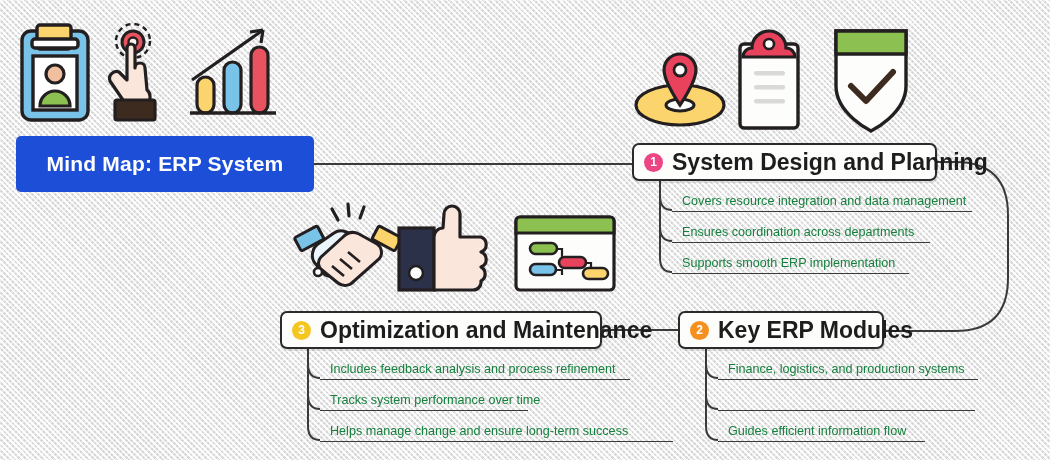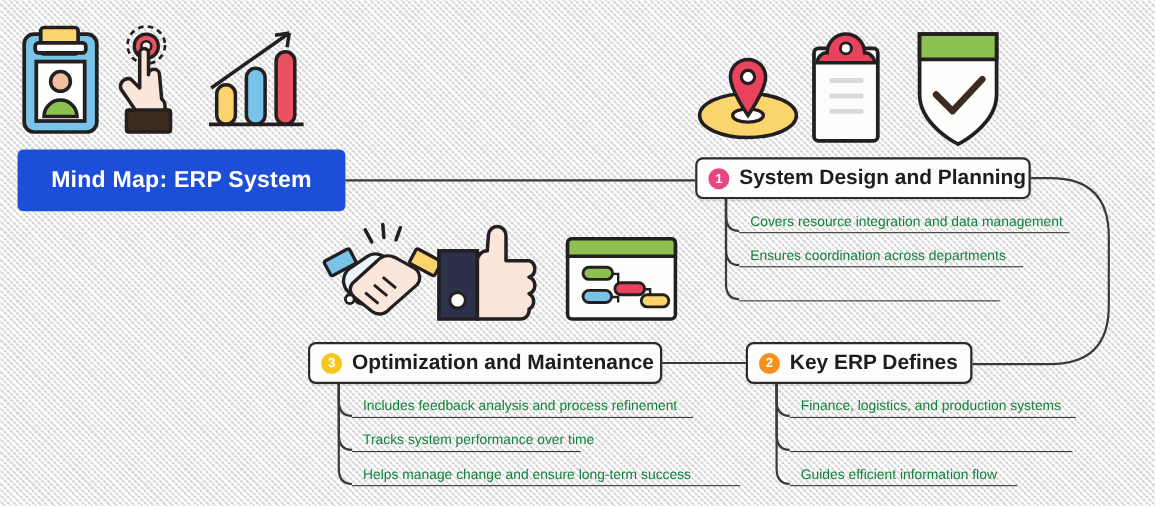--- a/index.html
+++ b/index.html
@@ -29,21 +29,21 @@
     border:2px solid #2b2b2b; border-radius:7px;
     display:flex; align-items:center; padding:0 14px 0 10px;
     box-shadow:1px 2px 0 rgba(0,0,0,.10);
   }
   .branch-badge {
     width:19px; height:19px; border-radius:50%;
     display:flex; align-items:center; justify-content:center;
     color:#fff; font-size:12px; font-weight:bold; flex:none; margin-right:9px;
     line-height:1;
   }
-  .branch-title { font-size:19px; font-weight:bold; color:#1d1d1d; white-space:nowrap; }
+  .branch-title { font-size:23px; font-weight:bold; color:#1d1d1d; white-space:nowrap; }
 
   #branch-1 { left:632px; top:143px; width:305px; }
   #branch-2 { left:678px; top:311px; width:206px; }
   #branch-3 { left:280px; top:311px; width:322px; }
 
   
   .subitem { position:absolute; height:24px; }
   .subitem .txt {
     font-size:12.6px; color:#15803d; white-space:nowrap;
     position:absolute; left:10px; bottom:4px;
@@ -170,26 +170,27 @@
 </div>
 <div class="subitem" style="left:672px; top:188px; width:300px;">
   <span class="txt">Covers resource integration and data management</span>
   <span class="rule"></span>
 </div>
 <div class="subitem" style="left:672px; top:219px; width:258px;">
   <span class="txt">Ensures coordination across departments</span>
   <span class="rule"></span>
 </div>
 <div class="subitem" style="left:672px; top:250px; width:237px;">
+  <span class="txt">Supports smooth ERP implementation</span>
   <span class="rule"></span>
 </div>
 
 <div class="branch-head" id="branch-2">
   <span class="branch-badge" style="background:#f5901e">2</span>
-  <span class="branch-title">Key ERP Defines</span>
+  <span class="branch-title">Key ERP Modules</span>
 </div>
 <div class="subitem" style="left:718px; top:356px; width:260px;">
   <span class="txt">Finance, logistics, and production systems</span>
   <span class="rule"></span>
 </div>
 <div class="subitem" style="left:718px; top:387px; width:257px;">
   <span class="rule"></span>
 </div>
 <div class="subitem" style="left:718px; top:418px; width:207px;">
   <span class="txt">Guides efficient information flow</span>

